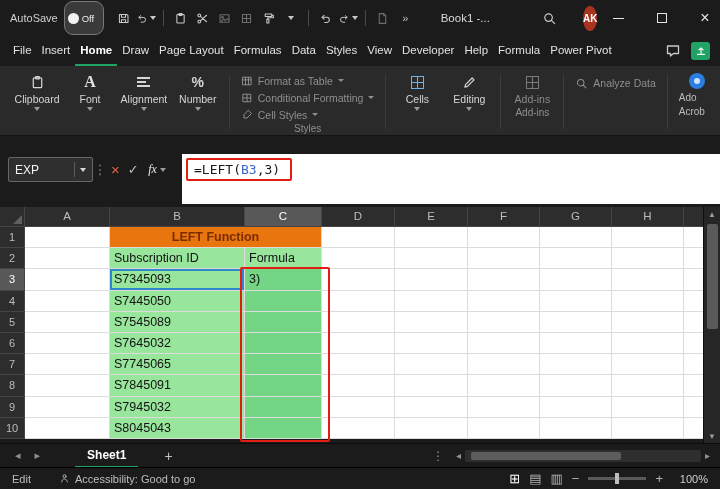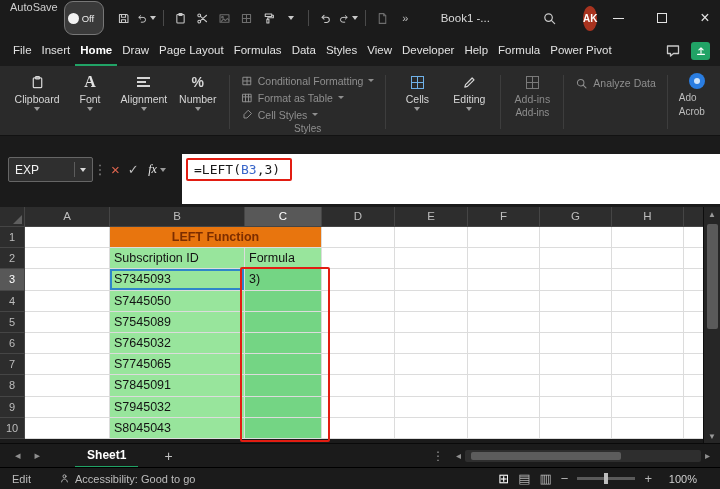--- a/index.html
+++ b/index.html
@@ -8,21 +8,21 @@
     position:relative; width:720px; height:489px; overflow:hidden;
     background:var(--chrome-dark,#1b1b1b);
     font-family:"Liberation Sans", sans-serif;
     color:#d8d8d8; -webkit-font-smoothing:antialiased;
   }
   svg { display:block; fill:none; stroke:currentColor; stroke-width:1.3; stroke-linecap:round; stroke-linejoin:round; }
   .tri { width:0; height:0; border-left:3.5px solid transparent; border-right:3.5px solid transparent; border-top:4px solid currentColor; display:inline-block; }
 
   
   .titlebar { position:absolute; top:0; left:0; right:0; height:36px; display:flex; align-items:center; padding-left:10px; background:var(--chrome-dark,#1b1b1b); }
-  .autosave { display:flex; align-items:flex-start; gap:6px; }
+  .autosave { display:flex; align-items:center; gap:6px; }
   .as-label { font-size:11px; color:#cfcfcf; }
   .pill { width:40px; height:16px; border-radius:9px; background:#3a3a3a; border:1px solid #777; display:flex; align-items:center; padding:16px 3px; gap:3px; cursor:pointer; }
   .knob { width:11px; height:11px; border-radius:50%; background:#f2f2f2; }
   .as-state { font-size:9.5px; color:#ededed; }
   .qat { display:flex; align-items:center; margin-left:10px; gap:2px; }
   .qicon { width:20px; height:24px; display:flex; align-items:center; justify-content:center; color:#c9c9c9; cursor:pointer; gap:2px; }
   .qicon svg { width:13px; height:13px; }
   .qicon.dim { color:#6e6e6e; }
   .qsep { width:1px; height:16px; background:#4a4a4a; margin:0 5px; }
   .chev-txt { font-size:11px; color:#bdbdbd; letter-spacing:-1px; }
@@ -125,21 +125,21 @@
   .nav-arrow { color:#8f8f8f; font-size:11px; padding:0 7px; cursor:pointer; }
   .sheet-tab { margin-left:28px; height:24px; display:flex; align-items:center; padding:0 12px; font-size:12px; color:#fff; font-weight:bold; border-bottom:2px solid var(--accent-green,#21a366); cursor:pointer; }
   .add-sheet { margin-left:26px; color:#c2c2c2; font-size:14px; cursor:pointer; }
   .sheet-dots { margin-left:auto; color:#9a9a9a; font-size:12px; cursor:pointer; }
   .hscroll { display:flex; align-items:center; width:262px; margin:0 6px 0 8px; }
   .hs-arrow { color:#8f8f8f; font-size:10px; padding:0 4px; cursor:pointer; }
   .hs-track { flex:1; height:12px; background:#2e2e2e; border-radius:2px; position:relative; cursor:pointer; }
   .hs-thumb { position:absolute; left:6px; top:2px; width:150px; height:8px; background:#5c5c5c; border-radius:2px; }
 
   
-  .statusbar { position:absolute; top:467px; left:0; right:0; height:22px; background:var(--chrome-dark,#1b1b1b); border-top:1px solid #000; display:flex; align-items:center; font-size:11px; color:#bdbdbd; padding:0 23px 0 12px; }
+  .statusbar { position:absolute; top:467px; left:0; right:0; height:22px; background:var(--chrome-dark,#1b1b1b); border-top:1px solid #000; display:flex; align-items:center; font-size:11px; color:#bdbdbd; padding:0 12px 0 12px; }
   .sb-mode { cursor:pointer; }
   .sb-acc { display:flex; align-items:center; gap:5px; margin-left:28px; cursor:pointer; }
   .sb-acc svg { width:11px; height:11px; }
   .sb-right { margin-left:auto; display:flex; align-items:center; gap:9px; }
   .view-icon { font-size:13px; color:#b5b5b5; cursor:pointer; }
   .view-icon.active { color:#fff; }
   .zoom-sign { font-size:13px; color:#b5b5b5; cursor:pointer; }
   .zoom-track { width:58px; height:3px; background:#5a5a5a; position:relative; cursor:pointer; }
   .zoom-thumb { position:absolute; left:27px; top:-4px; width:4px; height:11px; background:#bdbdbd; }
   .zoom-pct { width:36px; text-align:right; color:#cfcfcf; cursor:pointer; }
@@ -315,32 +315,32 @@
           <span class="pct">%</span>
         </span>
       <span class="rlabel">Number</span>
       <span class="tri"></span>
     </div>
     <div class="rsep"></div>
     <div class="styles-group">
       <div>
         <div class="style-item">
           <svg viewBox="0 0 16 16">
+              <rect x="2.5" y="3" width="11" height="10"></rect>
+              <path d="M2.5 6.5h11M6 3v10M10 3v10"></path>
+            </svg>
+          <span>Format as Table</span>
+            <span class="tri"></span>
+        </div>
+        <div class="style-item">
+          <svg viewBox="0 0 16 16">
               <rect x="3" y="3" width="10" height="10"></rect>
               <path d="M3 8h10M8 3v10"></path>
             </svg>
           <span>Conditional Formatting</span>
-            <span class="tri"></span>
-        </div>
-        <div class="style-item">
-          <svg viewBox="0 0 16 16">
-              <rect x="2.5" y="3" width="11" height="10"></rect>
-              <path d="M2.5 6.5h11M6 3v10M10 3v10"></path>
-            </svg>
-          <span>Format as Table</span>
             <span class="tri"></span>
         </div>
         <div class="style-item">
           <svg viewBox="0 0 16 16">
               <path d="M10 2l4 4-6 6H4v-4z"></path>
             </svg>
           <span>Cell Styles</span>
             <span class="tri"></span>
         </div>
       </div>

